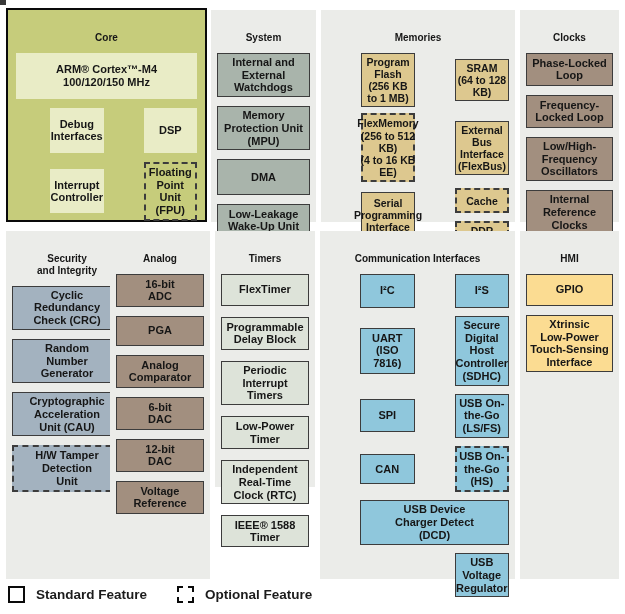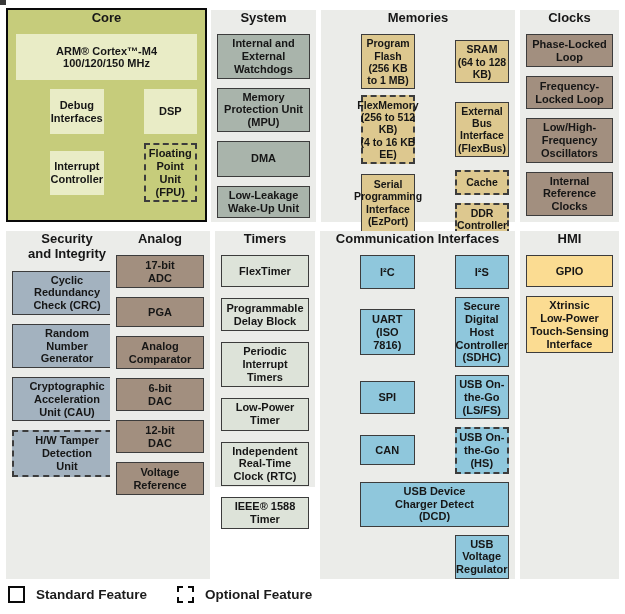--- a/index.html
+++ b/index.html
@@ -8,22 +8,22 @@
     font-family:"Liberation Sans","DejaVu Sans",sans-serif;color:#1c1c1c;
     overflow:hidden;
   }
   .corner-mark{position:absolute;left:0;top:0;width:6px;height:5px;background:#3a3a3a;}
   .panel{
     position:absolute;background:#ebece9;box-sizing:border-box;
     display:flex;flex-direction:column;align-items:stretch;
     padding:0 6px;
   }
   .panel-title{
-    font-weight:700;font-size:13px;line-height:1.18;text-align:center;
-    margin:0 0 9px;white-space:pre-line;color:#161616;
+    font-weight:700;font-size:10px;line-height:1.18;text-align:center;
+    margin:22px 0 9px;white-space:pre-line;color:#161616;
   }
   .stack{display:flex;flex-direction:column;gap:9px;width:100%;}
   .row{display:flex;gap:6px;width:100%;align-items:center;}
   .cell{flex:1;display:flex;flex-direction:column;gap:8px;min-width:0;padding-left:34px;}
   .block{
     box-sizing:border-box;width:100%;
     border:1px solid #3c3c3c;
     display:flex;align-items:center;justify-content:center;
     text-align:center;font-weight:700;font-size:11px;line-height:1.16;
     white-space:pre-line;padding:2px 1px;color:#161616;
@@ -188,21 +188,21 @@
 Unit (CAU)</div>
       <div class="block dashed" style="min-height:44px">H/W Tamper
 Detection
 Unit</div>
     </div>
   </section>
 
   <section class="panel p-analog">
     <div class="panel-title">Analog</div>
     <div class="stack">
-      <div class="block" style="min-height:33px">17-bit
+      <div class="block" style="min-height:33px">16-bit
 ADC</div>
       <div class="block" style="min-height:30px">PGA</div>
       <div class="block" style="min-height:33px">Analog
 Comparator</div>
       <div class="block" style="min-height:33px">6-bit
 DAC</div>
       <div class="block" style="min-height:33px">12-bit
 DAC</div>
       <div class="block" style="min-height:33px">Voltage
 Reference</div>

